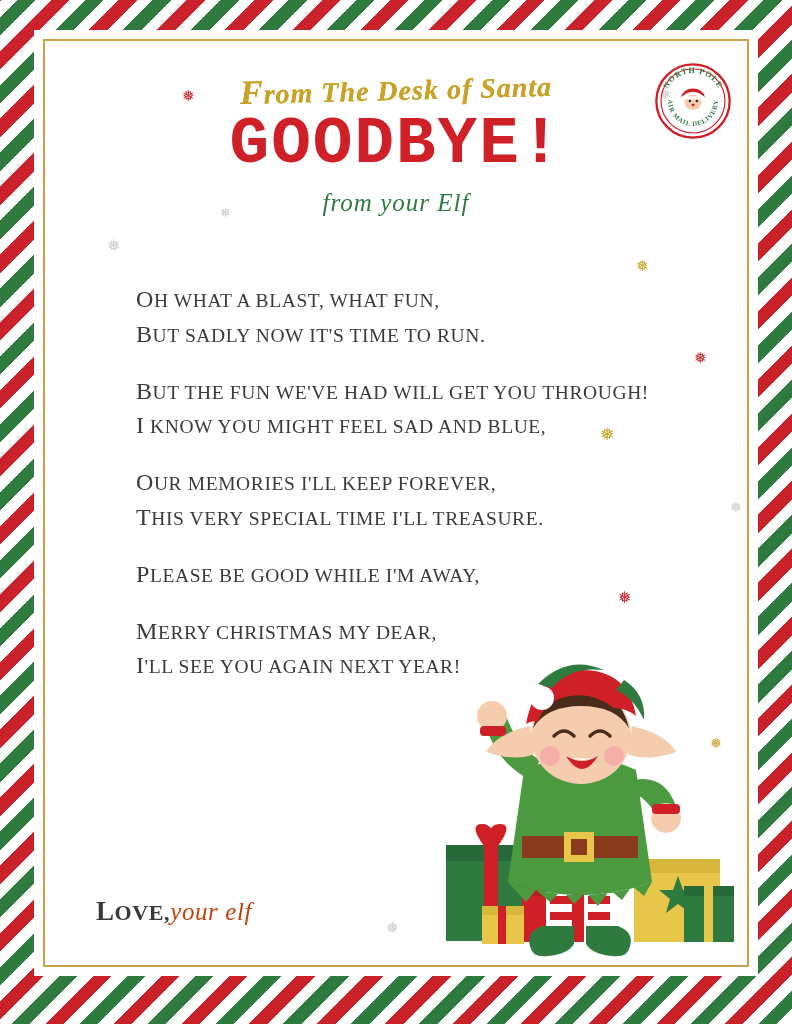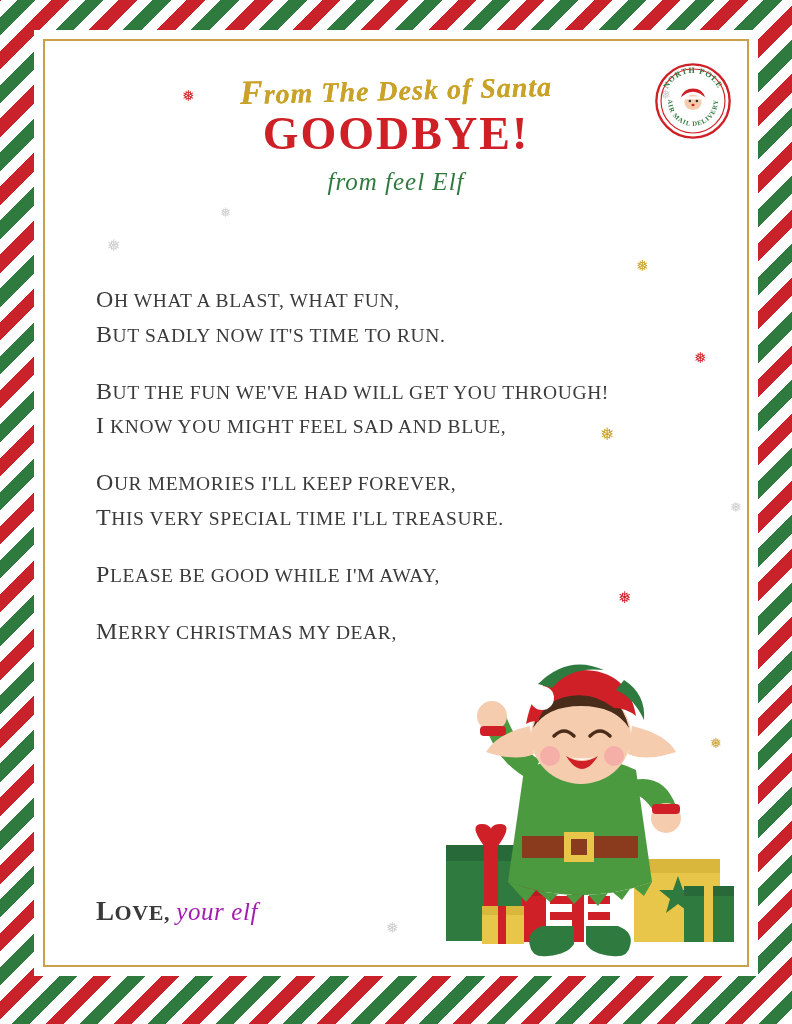--- a/index.html
+++ b/index.html
@@ -63,23 +63,23 @@
     font-size: 28px;
     letter-spacing: 1px;
     color: #c9a227;
     text-shadow: 0 0 0 #c9a227;
     transform: rotate(-1.5deg);
     margin: 0 0 2px 0;
   }
   .from-desk .cap { font-size: 34px; }
 
   .goodbye {
-    font-family: Liberation Serif, serif;
+    font-family: Liberation Mono, monospace;
     font-weight: bold;
-    font-size: 46px;
+    font-size: 66px;
     letter-spacing: 2px;
     color: #cf2027;
     margin: 2px 0 0 0;
     line-height: 1.05;
   }
   .from-your-elf {
     font-family: "Liberation Serif", serif;
     font-style: italic;
     font-size: 25px;
     color: #2f7a3f;
@@ -100,21 +100,21 @@
   .poem {
     position: absolute;
     left: 62px;
     top: 252px;
     width: 470px;
     font-family: "Liberation Serif", serif;
     color: #3a3a3a;
     font-size: 19.5px;
     letter-spacing: 0.6px;
   }
-  .stanza { margin-bottom: 22px; }
+  .stanza { margin-bottom: 22px; margin-left: 40px; }
   .line {
     line-height: 1.45;
     white-space: nowrap;
     text-transform: uppercase;
     font-variant: small-caps;
   }
   .line .cap {
     font-size: 24px;
   }
 
@@ -124,23 +124,22 @@
     top: 866px;
     font-family: "Liberation Serif", serif;
     font-size: 22px;
     color: #3a3a3a;
     letter-spacing: 0.6px;
   }
   .signoff .love { text-transform: uppercase; font-variant: small-caps; font-weight: bold; }
   .signoff .love .cap { font-size: 27px; }
   .signoff .your-elf {
     font-style: italic;
-    color: #a21caf;
+    color: #c2410c;
     font-size: 25px;
-    margin-left: 6px;
   }
 
   
   .elf-art {
     position: absolute;
     right: 20px;
     bottom: 6px;
     width: 300px;
     height: 330px;
   }
@@ -171,21 +170,21 @@
         <span class="flake" style="left: 566px; top: 396px; font-size: 17px; color: rgb(201, 162, 39);">❅</span>
         <span class="flake" style="left: 696px; top: 470px; font-size: 14px; color: rgb(207, 207, 207);">❅</span>
         <span class="flake" style="left: 584px; top: 560px; font-size: 16px; color: rgb(207, 32, 39);">❅</span>
         <span class="flake" style="left: 676px; top: 706px; font-size: 14px; color: rgb(201, 162, 39);">❅</span>
         <span class="flake" style="left: 352px; top: 890px; font-size: 15px; color: rgb(207, 207, 207);">❅</span>
       </div>
 
     <div class="header">
       <div class="from-desk"><span class="cap">F</span>rom The Desk of Santa</div>
       <div class="goodbye">GOODBYE!</div>
-      <div class="from-your-elf">from feel Elf</div>
+      <div class="from-your-elf">from your Elf</div>
     </div>
 
     <div class="stamp">
       <svg viewBox="0 0 100 100" width="78" height="78" aria-hidden="true">
         <defs>
           <path id="arcTop" d="M 14,50 A 36,36 0 0 1 86,50" fill="none"></path>
           <path id="arcBot" d="M 18,50 A 32,32 0 0 0 82,50" fill="none"></path>
         </defs>
         <circle cx="50" cy="50" r="47" fill="none" stroke="#cf2027" stroke-width="3"></circle>
         <circle cx="50" cy="50" r="41" fill="none" stroke="#cf2027" stroke-width="1.5"></circle>
@@ -219,20 +218,21 @@
         </div>
         <div class="stanza">
           <div class="line"><span class="cap">O</span>ur memories I'll keep forever,</div>
           <div class="line"><span class="cap">t</span>his very special time I'll treasure.</div>
         </div>
         <div class="stanza">
           <div class="line"><span class="cap">P</span>lease be good while I'm away,</div>
         </div>
         <div class="stanza">
           <div class="line"><span class="cap">M</span>erry Christmas my dear,</div>
+          <div class="line"><span class="cap">I</span>'ll see you again next year!</div>
         </div>
       </div>
 
     <div class="signoff">
       <span class="love"><span class="cap">L</span>ove,</span><span class="your-elf">your elf</span>
     </div>
 
     <div class="elf-art">
       <svg viewBox="0 0 300 330" width="300" height="330" aria-hidden="true">
 

